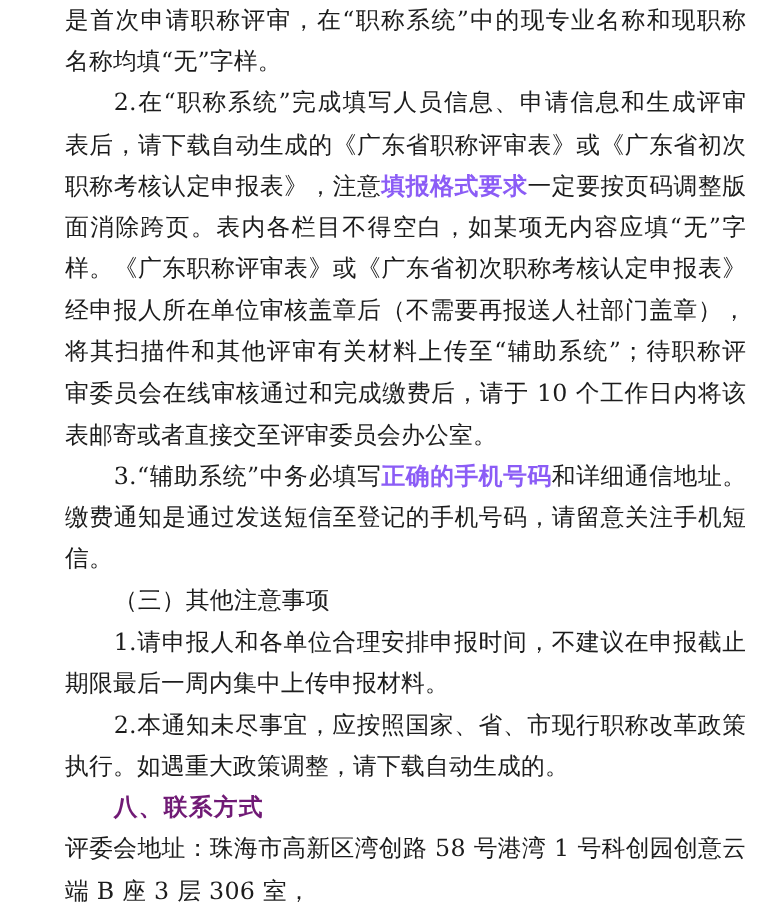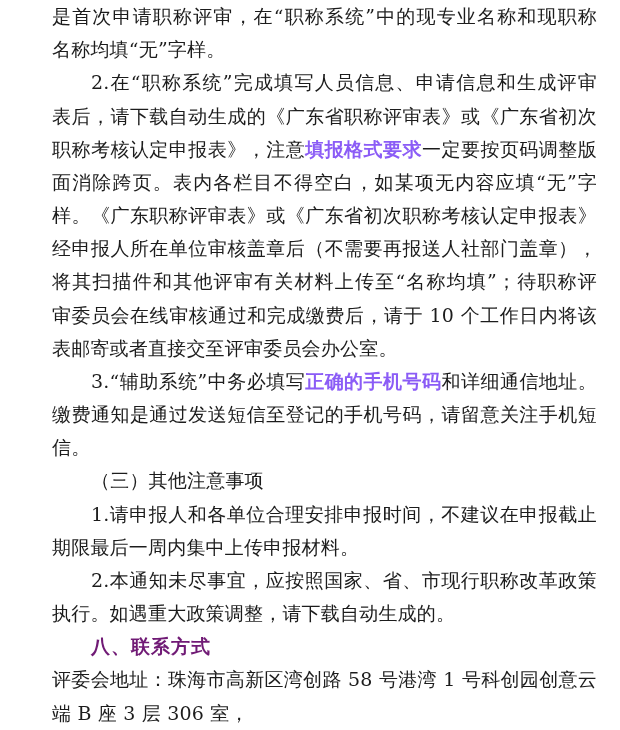--- a/index.html
+++ b/index.html
@@ -38,21 +38,21 @@
 <div id="page">
   <div id="doc">
       <div class="line jus"><span>是首次申请职称评审，在“职称系统”中的现专业名称和现职称</span></div>
       <div class="line"><span>名称均填“无”字样。</span></div>
       <div class="line ind jus"><span>2.在“职称系统”完成填写人员信息、申请信息和生成评审</span></div>
       <div class="line jus"><span>表后，请下载自动生成的《广东省职称评审表》或《广东省初次</span></div>
       <div class="line jus"><span>职称考核认定申报表》，注意</span><span class="b">填报格式要求</span><span>一定要按页码调整版</span></div>
       <div class="line jus"><span>面消除跨页。表内各栏目不得空白，如某项无内容应填“无”字</span></div>
       <div class="line jus"><span>样。《广东职称评审表》或《广东省初次职称考核认定申报表》</span></div>
       <div class="line jus"><span>经申报人所在单位审核盖章后（不需要再报送人社部门盖章），</span></div>
-      <div class="line jus"><span>将其扫描件和其他评审有关材料上传至“名称均填”；待职称评</span></div>
+      <div class="line jus"><span>将其扫描件和其他评审有关材料上传至“辅助系统”；待职称评</span></div>
       <div class="line jus"><span>审委员会在线审核通过和完成缴费后，请于 10 个工作日内将该</span></div>
       <div class="line"><span>表邮寄或者直接交至评审委员会办公室。</span></div>
       <div class="line ind jus"><span>3.“辅助系统”中务必填写</span><span class="b">正确的手机号码</span><span>和详细通信地址。</span></div>
       <div class="line jus"><span>缴费通知是通过发送短信至登记的手机号码，请留意关注手机短</span></div>
       <div class="line"><span>信。</span></div>
       <div class="line ind kaiti"><span>（三）其他注意事项</span></div>
       <div class="line ind jus"><span>1.请申报人和各单位合理安排申报时间，不建议在申报截止</span></div>
       <div class="line"><span>期限最后一周内集中上传申报材料。</span></div>
       <div class="line ind jus"><span>2.本通知未尽事宜，应按照国家、省、市现行职称改革政策</span></div>
       <div class="line"><span>执行。如遇重大政策调整，请下载自动生成的。</span></div>

